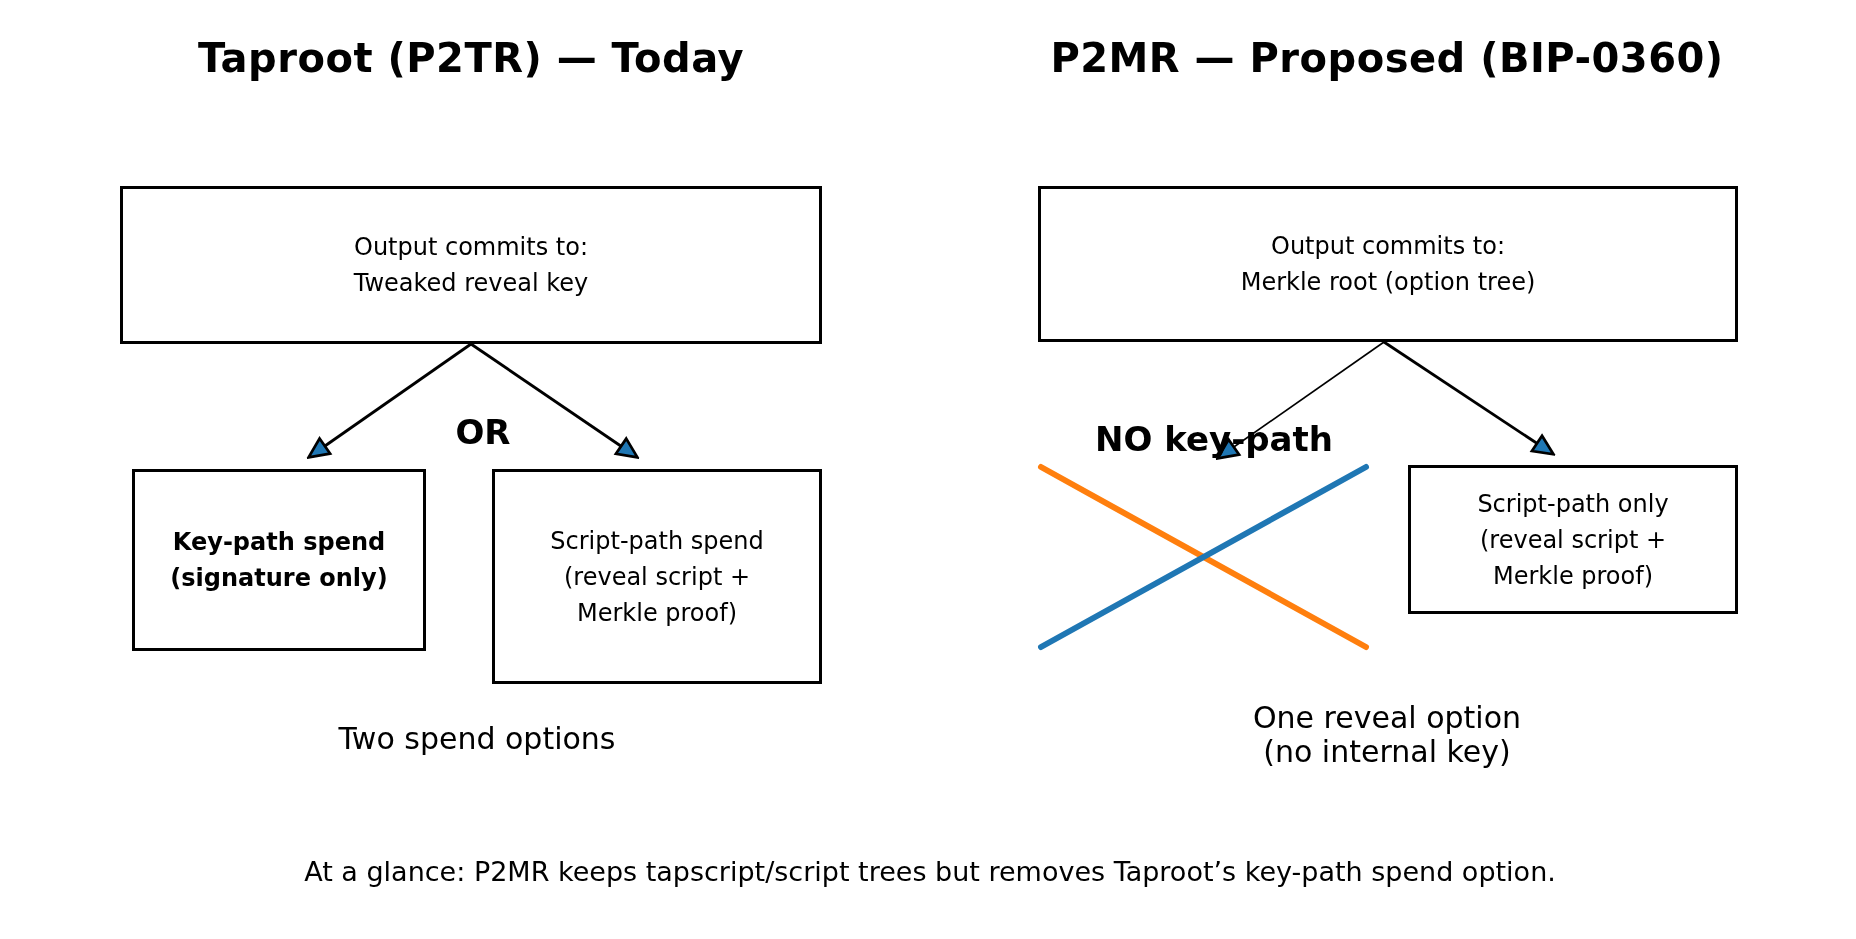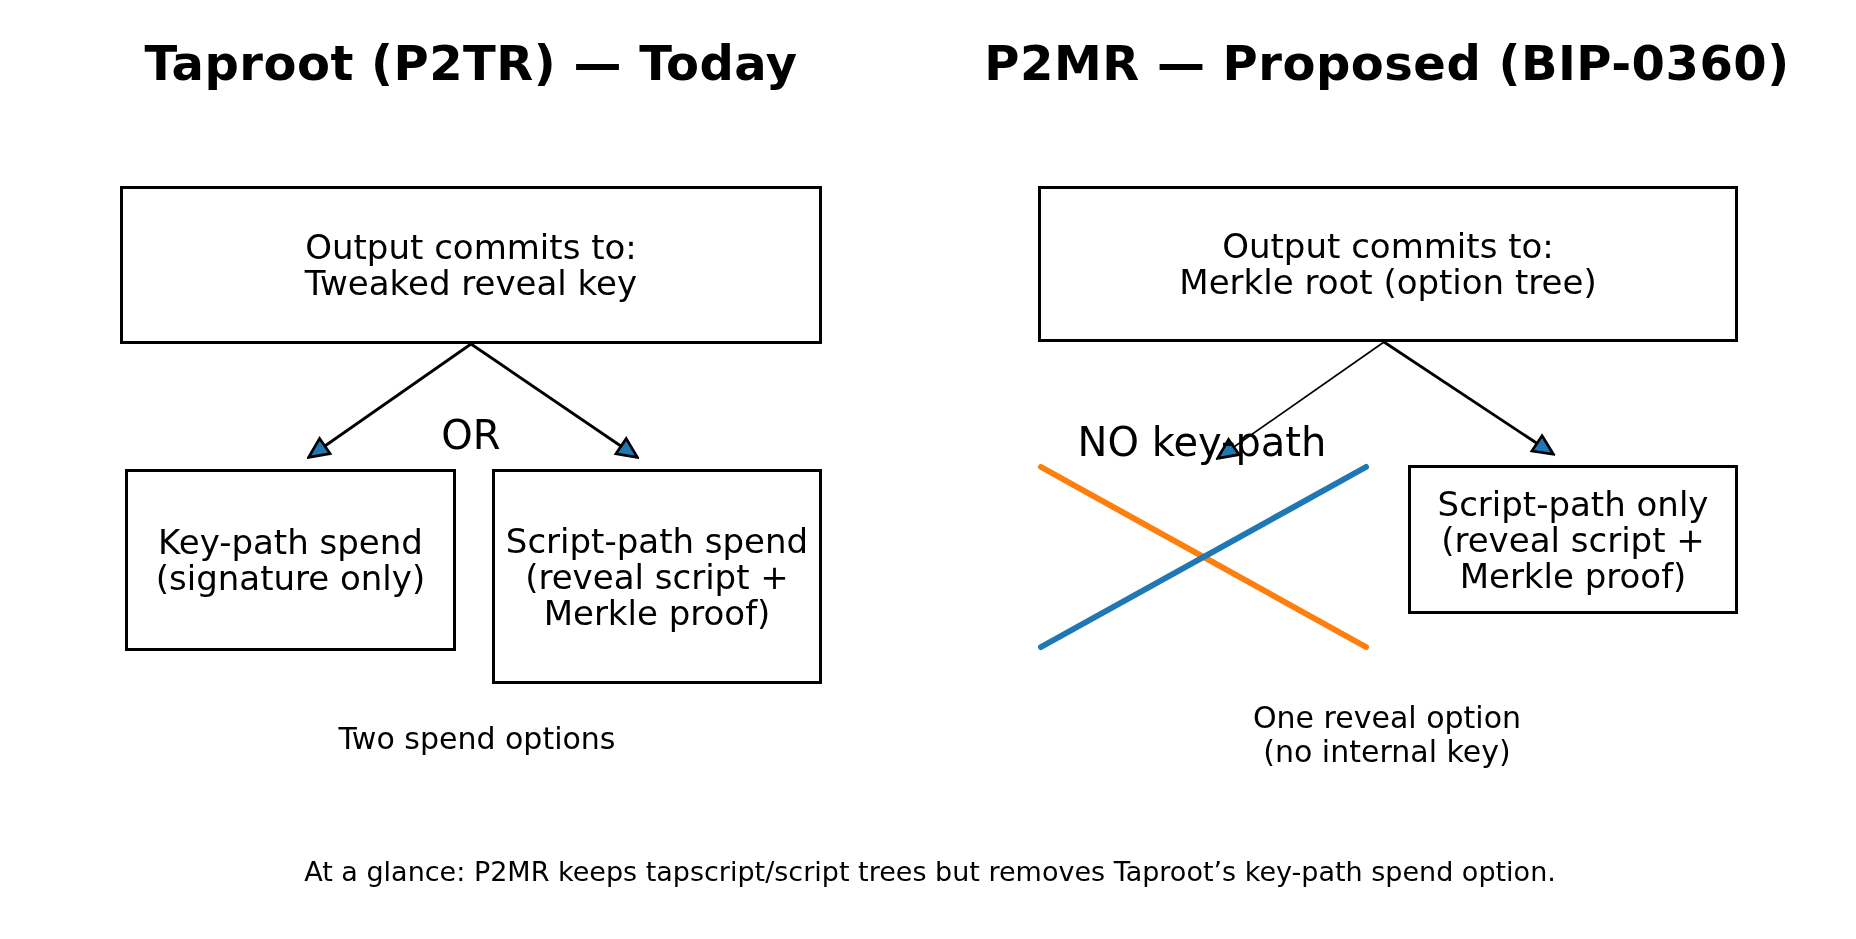--- a/index.html
+++ b/index.html
@@ -8,44 +8,45 @@
     width: 1856px;
     height: 939px;
     background: #ffffff;
     font-family: "DejaVu Sans", "Liberation Sans", sans-serif;
     color: #000000;
     overflow: hidden;
   }
   .abs { position: absolute; }
   .hcenter { transform: translateX(-50%); white-space: nowrap; }
   .title {
-    font-size: 48px;
+    font-size: 40px;
     font-weight: bold;
     letter-spacing: 0.5px;
   }
   .box {
     position: absolute;
     box-sizing: border-box;
     border: 3.5px solid #000000;
     background: transparent;
     display: flex;
     flex-direction: column;
     align-items: center;
     justify-content: center;
     text-align: right;
-    font-size: 34px;
+    font-size: 24px;
     line-height: 36px;
     z-index: 2;
   }
   .box.thin { border-width: 2px; }
   .box span { display: block; }
   .badge {
-    font-size: 40px;
-    font-weight: normal;
+    font-size: 34px;
+    font-weight: bold;
     z-index: 3;
+    margin-left: 12px;
   }
   .caption {
     font-size: 30px;
     line-height: 34px;
     text-align: center;
     z-index: 3;
   }
   .footer-note {
     font-size: 27px;
     z-index: 3;
@@ -81,21 +82,21 @@
 
   <div class="abs hcenter title" style="left:471px; top:35px;">Taproot (P2TR) — Today</div>
 
   <div class="box" style="left:120px; top:186px; width:702px; height:158px;">
     <span>Output commits to:</span>
     <span>Tweaked reveal key</span>
   </div>
 
   <div class="abs hcenter badge" style="left:471px; top:412px;">OR</div>
 
-  <div class="box" style="left:125px; top:469px; width:331px; height:182px;">
+  <div class="box" style="left:132px; top:469px; width:294px; height:182px;font-weight:bold;">
     <span>Key-path spend</span>
     <span>(signature only)</span>
   </div>
 
   <div class="box" style="left:492px; top:469px; width:330px; height:215px;">
     <span>Script-path spend</span>
     <span>(reveal script +</span>
     <span>Merkle proof)</span>
   </div>
 

